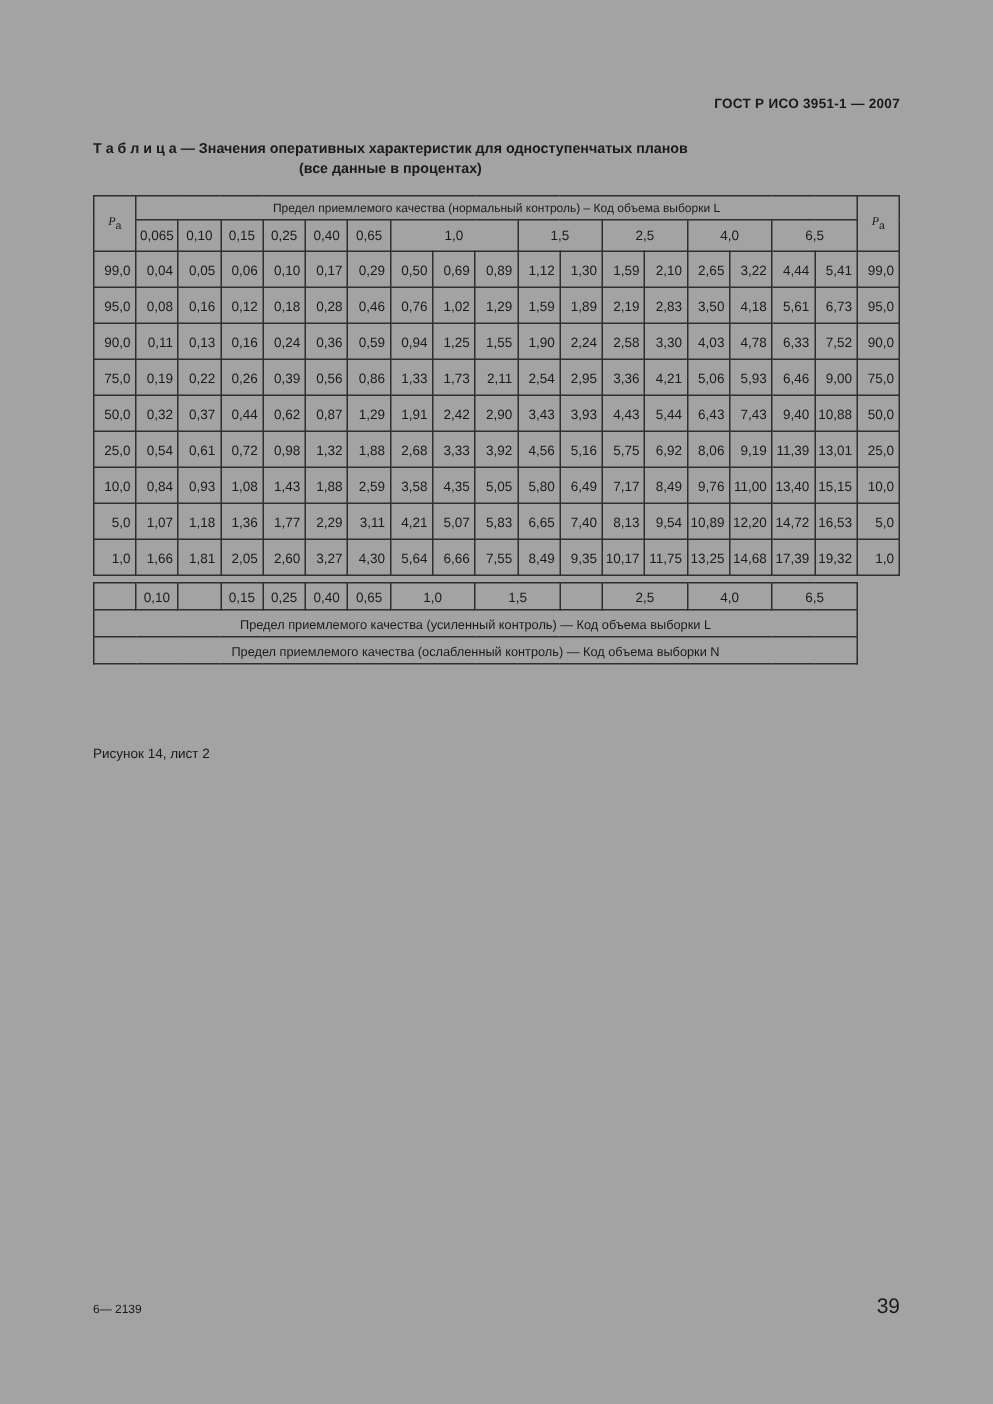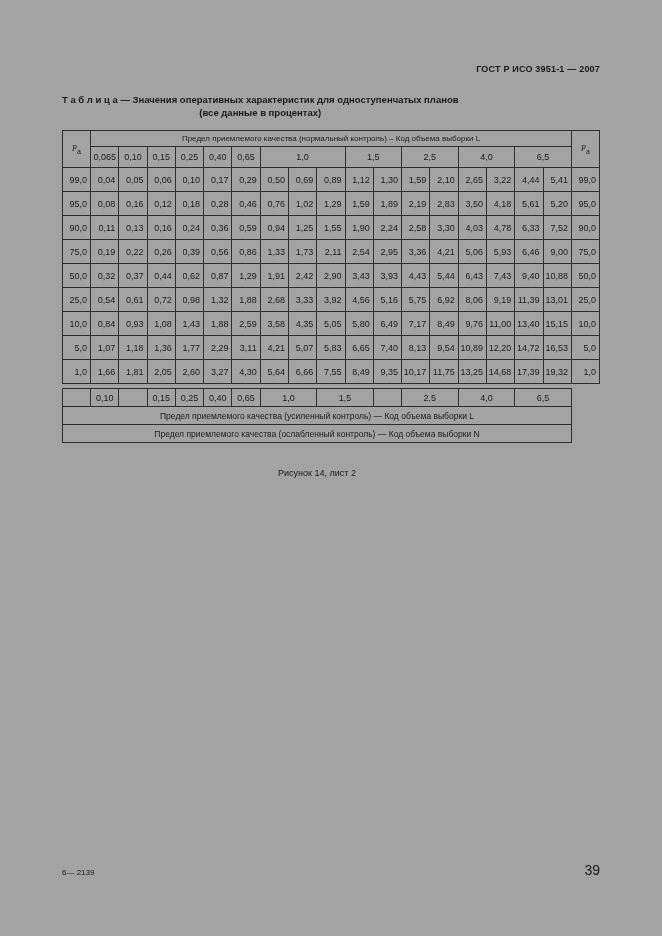--- a/index.html
+++ b/index.html
@@ -36,22 +36,22 @@
   col.w-pa { width:28px; }
   .main thead tr.hdr1 th { height:16px; font-size:8px; }
   .main thead tr.hdr2 th { height:21px; font-size:9px; text-align:center; }
   .main th.pa-cell { font-size:9.5px; text-align:center; }
   .main th.pa-cell i { font-style:italic; font-family:"Liberation Serif","DejaVu Serif",serif; }
   .main th.pa-cell sub { font-size:7px; }
   .main tbody td { height:24px; font-size:9px; text-align:right; padding-right:3px; }
   .bottom td { height:18px; font-size:9px; text-align:center; }
   .bottom td.label-row { font-size:8.5px; }
   .fig-caption {
-    position:absolute; top:468px; left:62px; width:510px;
-    text-align:center; font-size:9px;
+    position:absolute; top:497px; left:62px; width:510px;
+    text-align:left; font-size:9px;
   }
   .footer {
     position:absolute; left:62px; right:62px; top:844px;
     display:flex; justify-content:space-between; align-items:baseline;
   }
   .footer .sig { font-size:8px;margin-top:24px; }
   .footer .pagenum { font-size:14px; }
 </style>
 </head>
 <body>
@@ -125,21 +125,21 @@
             <td>0,76</td>
             <td>1,02</td>
             <td>1,29</td>
             <td>1,59</td>
             <td>1,89</td>
             <td>2,19</td>
             <td>2,83</td>
             <td>3,50</td>
             <td>4,18</td>
             <td>5,61</td>
-            <td>5,20</td>
+            <td>6,73</td>
             <td>95,0</td>
           </tr>
           <tr>
             <td>90,0</td>
             <td>0,11</td>
             <td>0,13</td>
             <td>0,16</td>
             <td>0,24</td>
             <td>0,36</td>
             <td>0,59</td>

